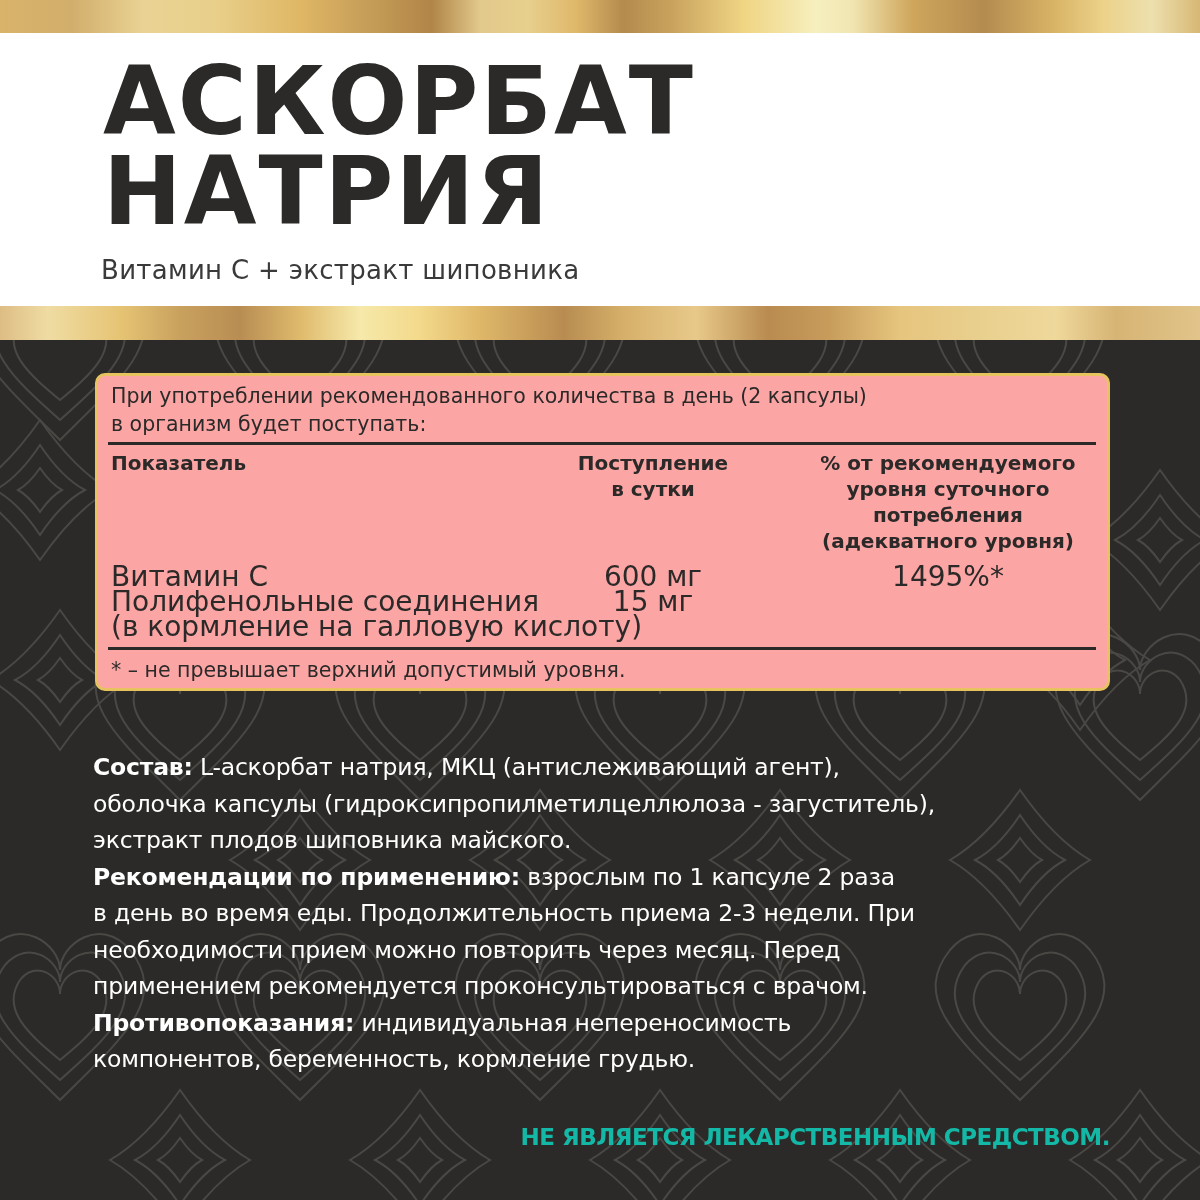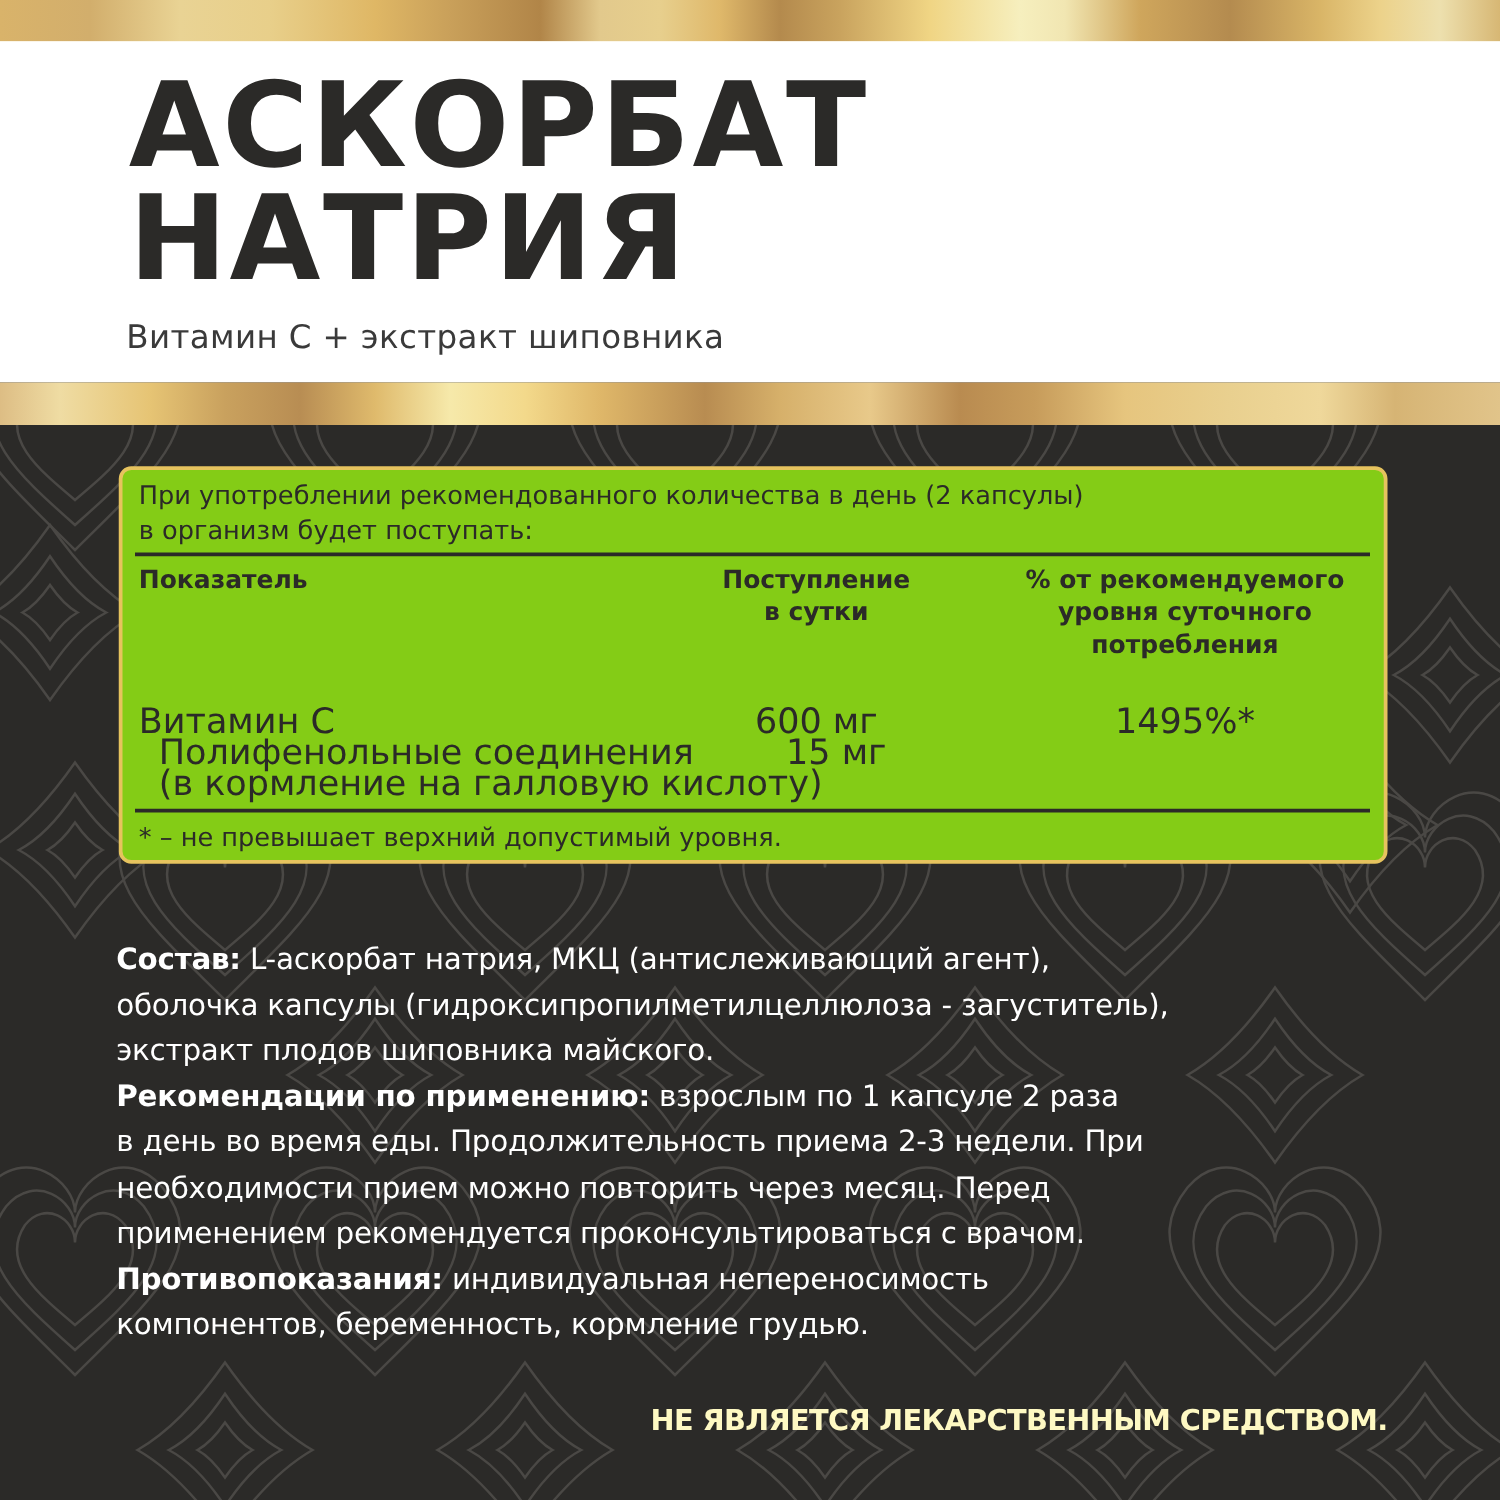--- a/index.html
+++ b/index.html
@@ -41,21 +41,21 @@
       font-family: "DejaVu Sans", sans-serif; font-size: 26px;
       color: #3a3a3a; letter-spacing: 0.3px;
     }
     .dark-area {
       position: absolute; top: 340px; left: 0; width: 1200px; height: 860px;
       background: #2b2a28; overflow: hidden;
     }
     .pattern { position: absolute; left: 0; top: 0; width: 1200px; height: 860px; }
     .info-box {
       position: absolute; left: 95px; top: 373px; width: 1015px; height: 318px;
-      background: #84cc16; border: 3px solid #e6c35e; border-radius: 10px;
+      background: #fca5a5; border: 3px solid #e6c35e; border-radius: 10px;
       color: #2b2a28; font-family: "DejaVu Sans", sans-serif;
     }
     .intro {
       position: absolute; left: 13px; top: 6px; width: 960px;
       font-size: 20.5px; line-height: 28px;
     }
     .rule {
       position: absolute; left: 10px; width: 988px; height: 3px; background: #2b2a28;
     }
     .rule-1 { top: 66px; }
@@ -77,21 +77,21 @@
     .body-text {
       position: absolute; left: 93px; top: 749px; width: 1020px;
       font-family: "DejaVu Sans", sans-serif; font-size: 23.5px; line-height: 36.5px;
       color: #ffffff; letter-spacing: -0.2px;
     }
     .body-text p { margin: 0; }
     .body-text b { font-weight: bold; }
     .disclaimer {
       position: absolute; right: 90px; top: 1124px;
       font-family: "DejaVu Sans", sans-serif; font-weight: bold;
-      font-size: 23px; color: #fef9c3; letter-spacing: -0.5px;
+      font-size: 23px; color: #14b8a6; letter-spacing: -0.5px;
     }
   </style>
 </head>
 <body>
 
 <div class="gold-band gold-top"></div>
 
 <div class="white-area"></div>
 <div class="title">
   <div>АСКОРБАТ</div>
@@ -156,29 +156,30 @@
 
   <div class="th th-name">Показатель</div>
   <div class="th th-amount">
     <div>Поступление</div>
     <div>в сутки</div>
   </div>
   <div class="th th-percent">
     <div>% от рекомендуемого</div>
     <div>уровня суточного</div>
     <div>потребления</div>
+    <div>(адекватного уровня)</div>
   </div>
 
   <div class="rows">
     <div style="position:absolute; top:0; width:100%; height:25px;">
       <div class="td col-name">Витамин С</div>
       <div class="td col-amount">600 мг</div>
       <div class="td col-percent">1495%*</div>
     </div>
-    <div style="position:absolute; top:25px; width:100%; height:50px;margin-left:16px;">
+    <div style="position:absolute; top:25px; width:100%; height:50px;">
       <div class="td col-name">
         <div>Полифенольные соединения</div>
         <div>(в кормление на галловую кислоту)</div>
       </div>
       <div class="td col-amount">15 мг</div>
     </div>
   </div>
 
   <div class="rule rule-2"></div>
   <div class="footnote">* – не превышает верхний допустимый уровня.</div>

